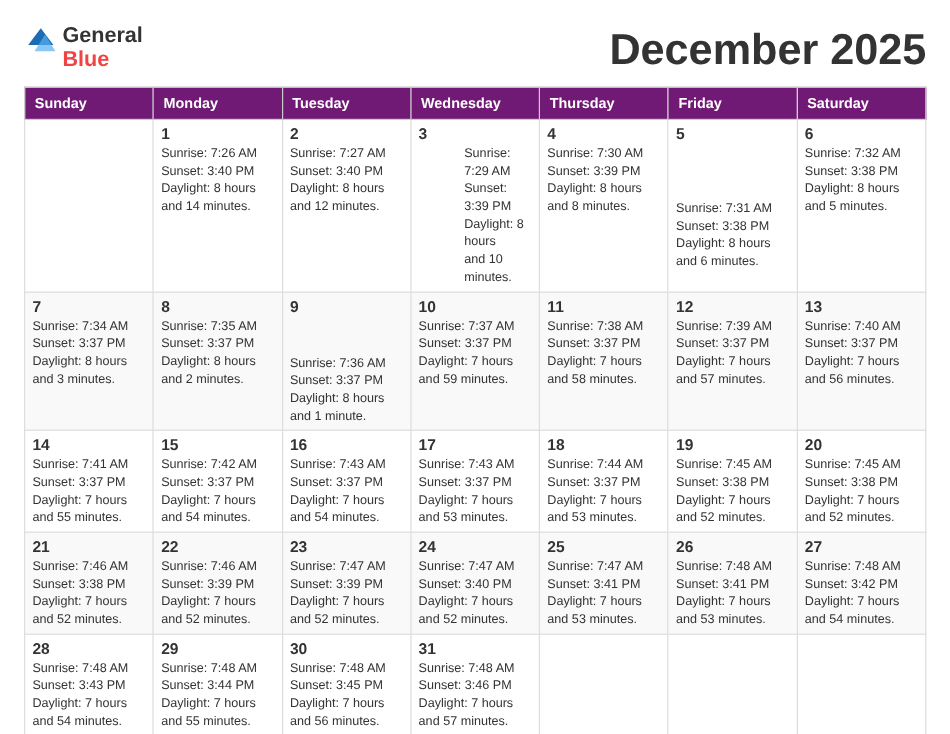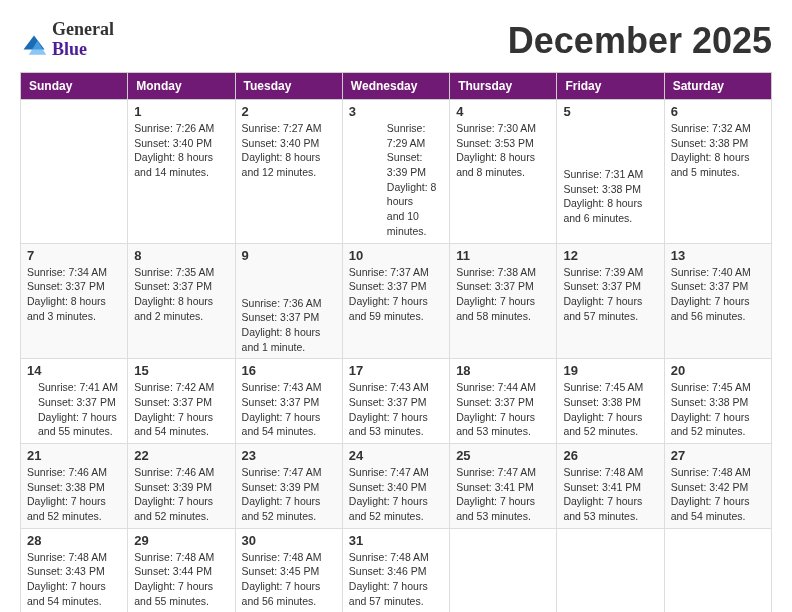--- a/index.html
+++ b/index.html
@@ -11,38 +11,37 @@
       padding: 20px;
     }
     .header {
       display: flex;
       justify-content: space-between;
       align-items: flex-start;
       margin-bottom: 10px;
     }
     .logo {
       display: flex;
-      align-items: flex-end;
+      align-items: flex-start;
       gap: 4px;
-      font-family: Liberation Serif, serif;
     }
     .logo-text {
       display: flex;
       flex-direction: column;
       line-height: 1.1;
     }
     .logo-general {
       font-size: 18px;
       font-weight: bold;
       color: #333;
     }
     .logo-blue {
       font-size: 18px;
       font-weight: bold;
-      color: #4c1d95;
+      color: #ef4444;
     }
     .logo-icon {
       width: 28px;
       height: 28px;
     }
     .title-block {
       text-align: right;
     }
     .month-title {
       font-size: 36px;
@@ -145,21 +144,21 @@
         <td>
           <span class="day-number">3</span>
           <div class="day-info" style="white-space: pre-line; margin-left: 38px;">Sunrise: 7:29 AM
 Sunset: 3:39 PM
 Daylight: 8 hours
 and 10 minutes.</div>
         </td>
         <td>
           <span class="day-number">4</span>
           <div class="day-info" style="white-space: pre-line;">Sunrise: 7:30 AM
-Sunset: 3:53 PM
+Sunset: 3:39 PM
 Daylight: 8 hours
 and 8 minutes.</div>
         </td>
         <td>
           <span class="day-number">5</span>
           <div class="day-info" style="white-space: pre-line; margin-top: 48px;">Sunrise: 7:31 AM
 Sunset: 3:38 PM
 Daylight: 8 hours
 and 6 minutes.</div>
         </td>
@@ -218,21 +217,21 @@
           <span class="day-number">13</span>
           <div class="day-info" style="white-space: pre-line;">Sunrise: 7:40 AM
 Sunset: 3:37 PM
 Daylight: 7 hours
 and 56 minutes.</div>
         </td>
       </tr>
       <tr>
         <td>
           <span class="day-number">14</span>
-          <div class="day-info" style="white-space: pre-line; margin-left: 11px;">Sunrise: 7:41 AM
+          <div class="day-info" style="white-space: pre-line;">Sunrise: 7:41 AM
 Sunset: 3:37 PM
 Daylight: 7 hours
 and 55 minutes.</div>
         </td>
         <td>
           <span class="day-number">15</span>
           <div class="day-info" style="white-space: pre-line;">Sunrise: 7:42 AM
 Sunset: 3:37 PM
 Daylight: 7 hours
 and 54 minutes.</div>

